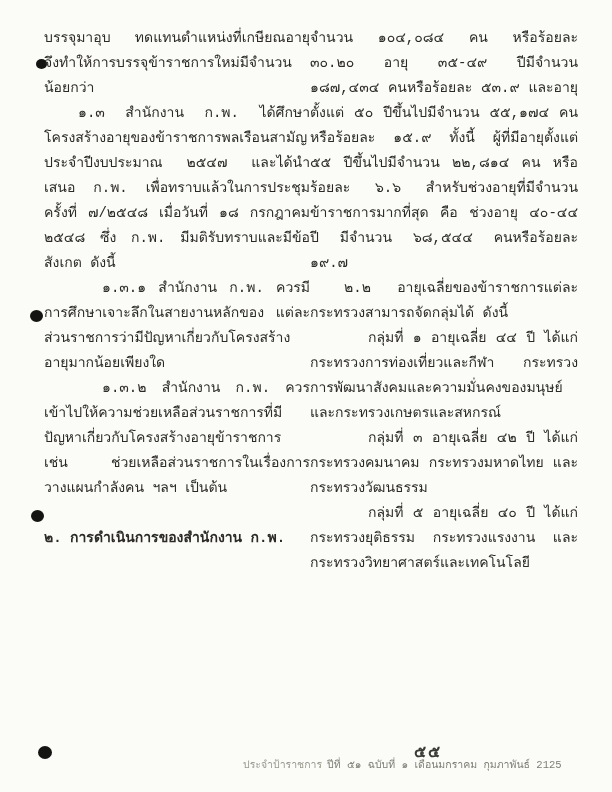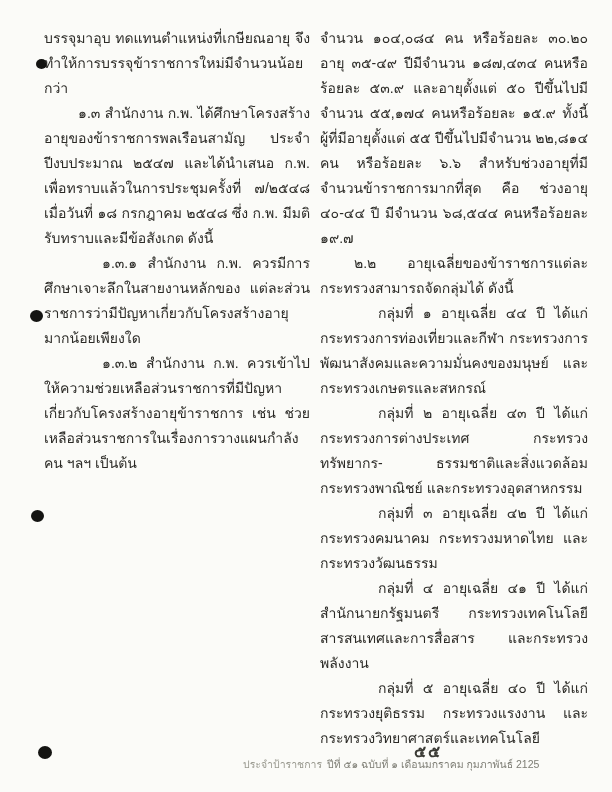--- a/index.html
+++ b/index.html
@@ -2,33 +2,33 @@
 <html><head>
 <meta charset="utf-8">
 <style>
   html,body{margin:0;padding:0;background:#e8e8e6;}
   .page{
     position:relative;
     width:612px;height:792px;
     margin:0 auto;
     background:#fbfbf8;
     overflow:hidden;
-    font-family:Liberation Sans, sans-serif;
+    font-family:Liberation Mono, monospace;
     color:#2b2a26;
   }
   .col{
     position:absolute;
     top:26px;
     font-size:14px;
     line-height:25px;
     text-align:justify;
     overflow-wrap:anywhere;
   }
   .col-left{left:44px;width:266px;}
-  .col-right{left:320px;width:268px;}
+  .col-right{left:310px;width:268px;}
   .col p{margin:0;}
   .indent-1{text-indent:34px;}
   .indent-sm{text-indent:18px;}
   .indent-2{text-indent:58px;}
   .sec-heading{font-weight:bold;margin-top:25px !important;}
   .ink-dot{
     position:absolute;
     background:#141412;
     border-radius:50%;
   }
@@ -67,29 +67,28 @@
   <div class="ink-dot dot-1"></div>
   <div class="ink-dot dot-2"></div>
   <div class="ink-dot dot-3"></div>
   <div class="ink-dot dot-4"></div>
 
   <div class="col col-left">
     <p>บรรจุมาอุบ ทดแทนตำแหน่งที่เกษียณอายุ จึงทำให้การบรรจุข้าราชการใหม่มีจำนวนน้อยกว่า</p>
     <p class="indent-1">๑.๓ สำนักงาน ก.พ. ได้ศึกษาโครงสร้างอายุของข้าราชการพลเรือนสามัญ ประจำปีงบประมาณ ๒๕๔๗ และได้นำเสนอ ก.พ. เพื่อทราบแล้วในการประชุมครั้งที่ ๗/๒๕๔๘ เมื่อวันที่ ๑๘ กรกฎาคม ๒๕๔๘ ซึ่ง ก.พ. มีมติรับทราบและมีข้อสังเกต ดังนี้</p>
     <p class="indent-2">๑.๓.๑ สำนักงาน ก.พ. ควรมีการศึกษาเจาะลึกในสายงานหลักของ แต่ละส่วนราชการว่ามีปัญหาเกี่ยวกับโครงสร้างอายุมากน้อยเพียงใด</p>
     <p class="indent-2">๑.๓.๒ สำนักงาน ก.พ. ควรเข้าไปให้ความช่วยเหลือส่วนราชการที่มีปัญหาเกี่ยวกับโครงสร้างอายุข้าราชการ เช่น ช่วยเหลือส่วนราชการในเรื่องการวางแผนกำลังคน ฯลฯ เป็นต้น</p>
+    <p class="sec-heading">๒. การดำเนินการของสำนักงาน ก.พ.</p>
   </div>
 
   <div class="col col-right">
     <p>จำนวน ๑๐๔,๐๘๔ คน หรือร้อยละ ๓๐.๒๐ อายุ ๓๕-๔๙ ปีมีจำนวน ๑๘๗,๔๓๔ คนหรือร้อยละ ๕๓.๙ และอายุตั้งแต่ ๕๐ ปีขึ้นไปมีจำนวน ๕๕,๑๗๔ คนหรือร้อยละ ๑๕.๙ ทั้งนี้ ผู้ที่มีอายุตั้งแต่ ๕๕ ปีขึ้นไปมีจำนวน ๒๒,๘๑๔ คน หรือร้อยละ ๖.๖ สำหรับช่วงอายุที่มีจำนวนข้าราชการมากที่สุด คือ ช่วงอายุ ๔๐-๔๔ ปี มีจำนวน ๖๘,๕๔๔ คนหรือร้อยละ ๑๙.๗</p>
     <p class="indent-1">๒.๒ อายุเฉลี่ยของข้าราชการแต่ละกระทรวงสามารถจัดกลุ่มได้ ดังนี้</p>
     <p class="indent-2">กลุ่มที่ ๑ อายุเฉลี่ย ๔๔ ปี ได้แก่ กระทรวงการท่องเที่ยวและกีฬา กระทรวงการพัฒนาสังคมและความมั่นคงของมนุษย์ และกระทรวงเกษตรและสหกรณ์</p>
-    <p class="indent-2">กลุ่มที่ ๒ อายุเฉลี่ย ๔๓ ปี ได้แก่ กระทรวงการต่างประเทศ กระทรวงทรัพยากร- ธรรมชาติและสิ่งแวดล้อม กระทรวงพาณิชย์ และกระทรวงอุตสาหกรรม</p>
     <p class="indent-2">กลุ่มที่ ๓ อายุเฉลี่ย ๔๒ ปี ได้แก่ กระทรวงคมนาคม กระทรวงมหาดไทย และกระทรวงวัฒนธรรม</p>
-    <p class="indent-2">กลุ่มที่ ๔ อายุเฉลี่ย ๔๑ ปี ได้แก่ สำนักนายกรัฐมนตรี กระทรวงเทคโนโลยีสารสนเทศและการสื่อสาร และกระทรวงพลังงาน</p>
     <p class="indent-2">กลุ่มที่ ๕ อายุเฉลี่ย ๔๐ ปี ได้แก่ กระทรวงยุติธรรม กระทรวงแรงงาน และกระทรวงวิทยาศาสตร์และเทคโนโลยี</p>
   </div>
 
   <div class="page-number">๕๕</div>
 
   <div class="footer">
     <span class="journal">ประจำป้าราชการ</span>
     <span class="issue">ปีที่ ๕๑ ฉบับที่ ๑ เดือนมกราคม กุมภาพันธ์ 2125</span>
   </div>
 

